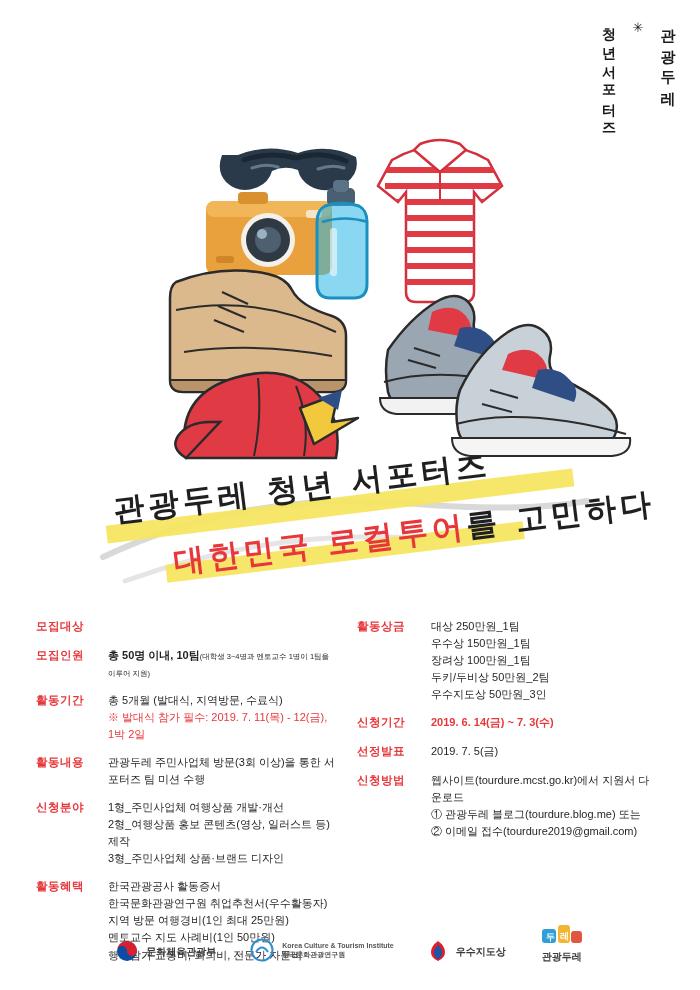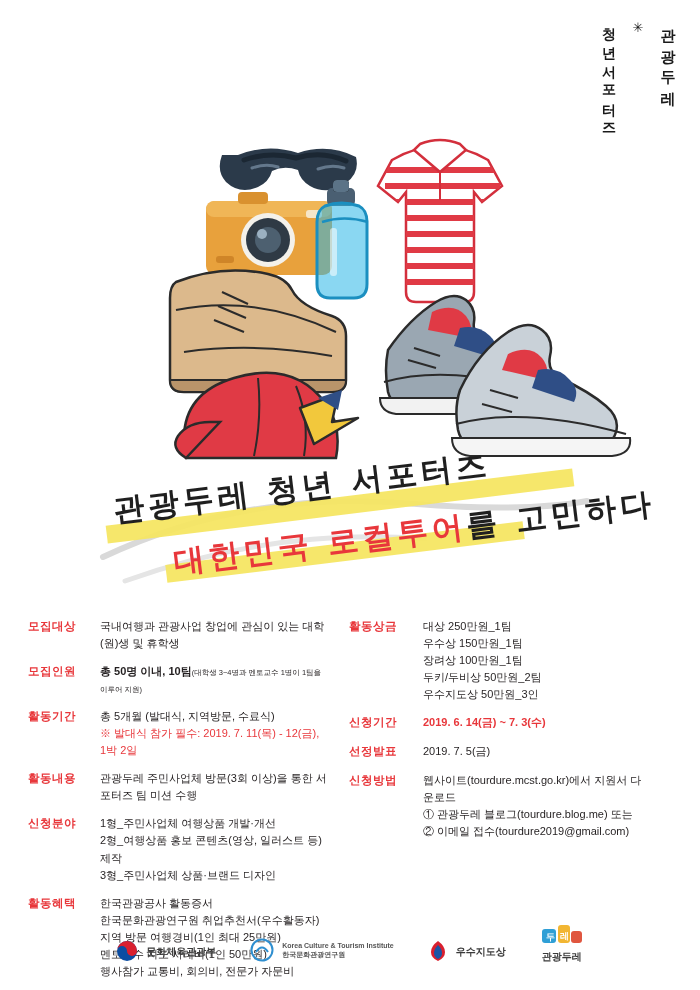--- a/index.html
+++ b/index.html
@@ -98,21 +98,21 @@
   .hl-swoosh {
     position: absolute;
     left: 95px; top: 30px;
     width: 500px; height: 110px;
   }
 
   
   .info {
     position: absolute;
     top: 618px;
-    left: 0;
+    left: 8px;
     width: 676px;
     padding: 0 28px;
     box-sizing: border-box;
     display: flex;
     gap: 22px;
     font-size: 11px;
     justify-content: center;
   }
   .col { flex: 1; }
   .row {
@@ -294,23 +294,20 @@
   <div class="hl-text hl-line1">관광두레 청년 서포터즈</div>
   <div class="hl-text hl-line2"><span class="hl-red">대한민국 로컬투어</span><span>를 고민하다</span></div>
 </div>
 
 <div class="info">
 
   <div class="col left">
 
     <div class="row">
       <div class="lbl">모집대상</div>
-      <div class="val">
-        <span class="line">국내여행과 관광사업 창업에 관심이 있는 대학(원)생 및 휴학생</span>
-      </div>
     </div>
 
     <div class="row">
       <div class="lbl">모집인원</div>
       <div class="val">
         <span class="line"><span class="b">총 50명 이내, 10팀</span><span class="tiny">(대학생 3~4명과 멘토교수 1명이 1팀을 이루어 지원)</span></span>
       </div>
     </div>
 
     <div class="row">

